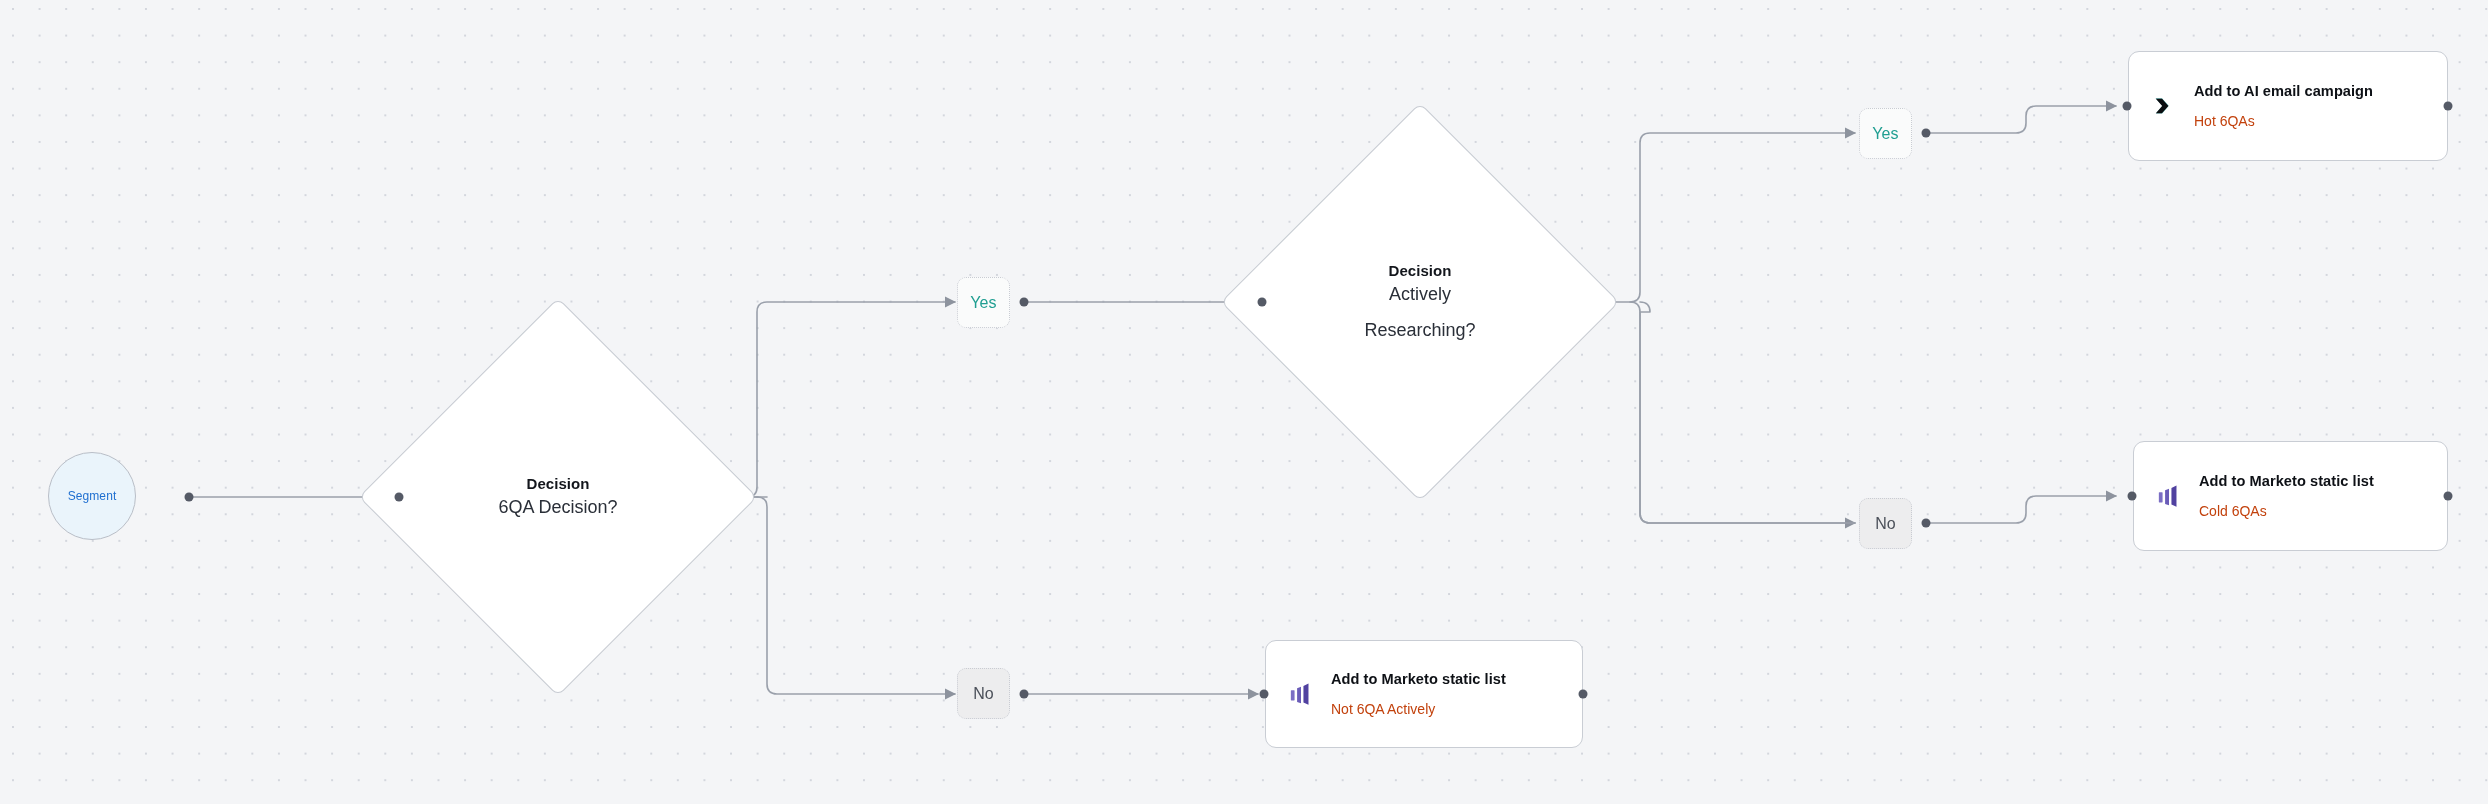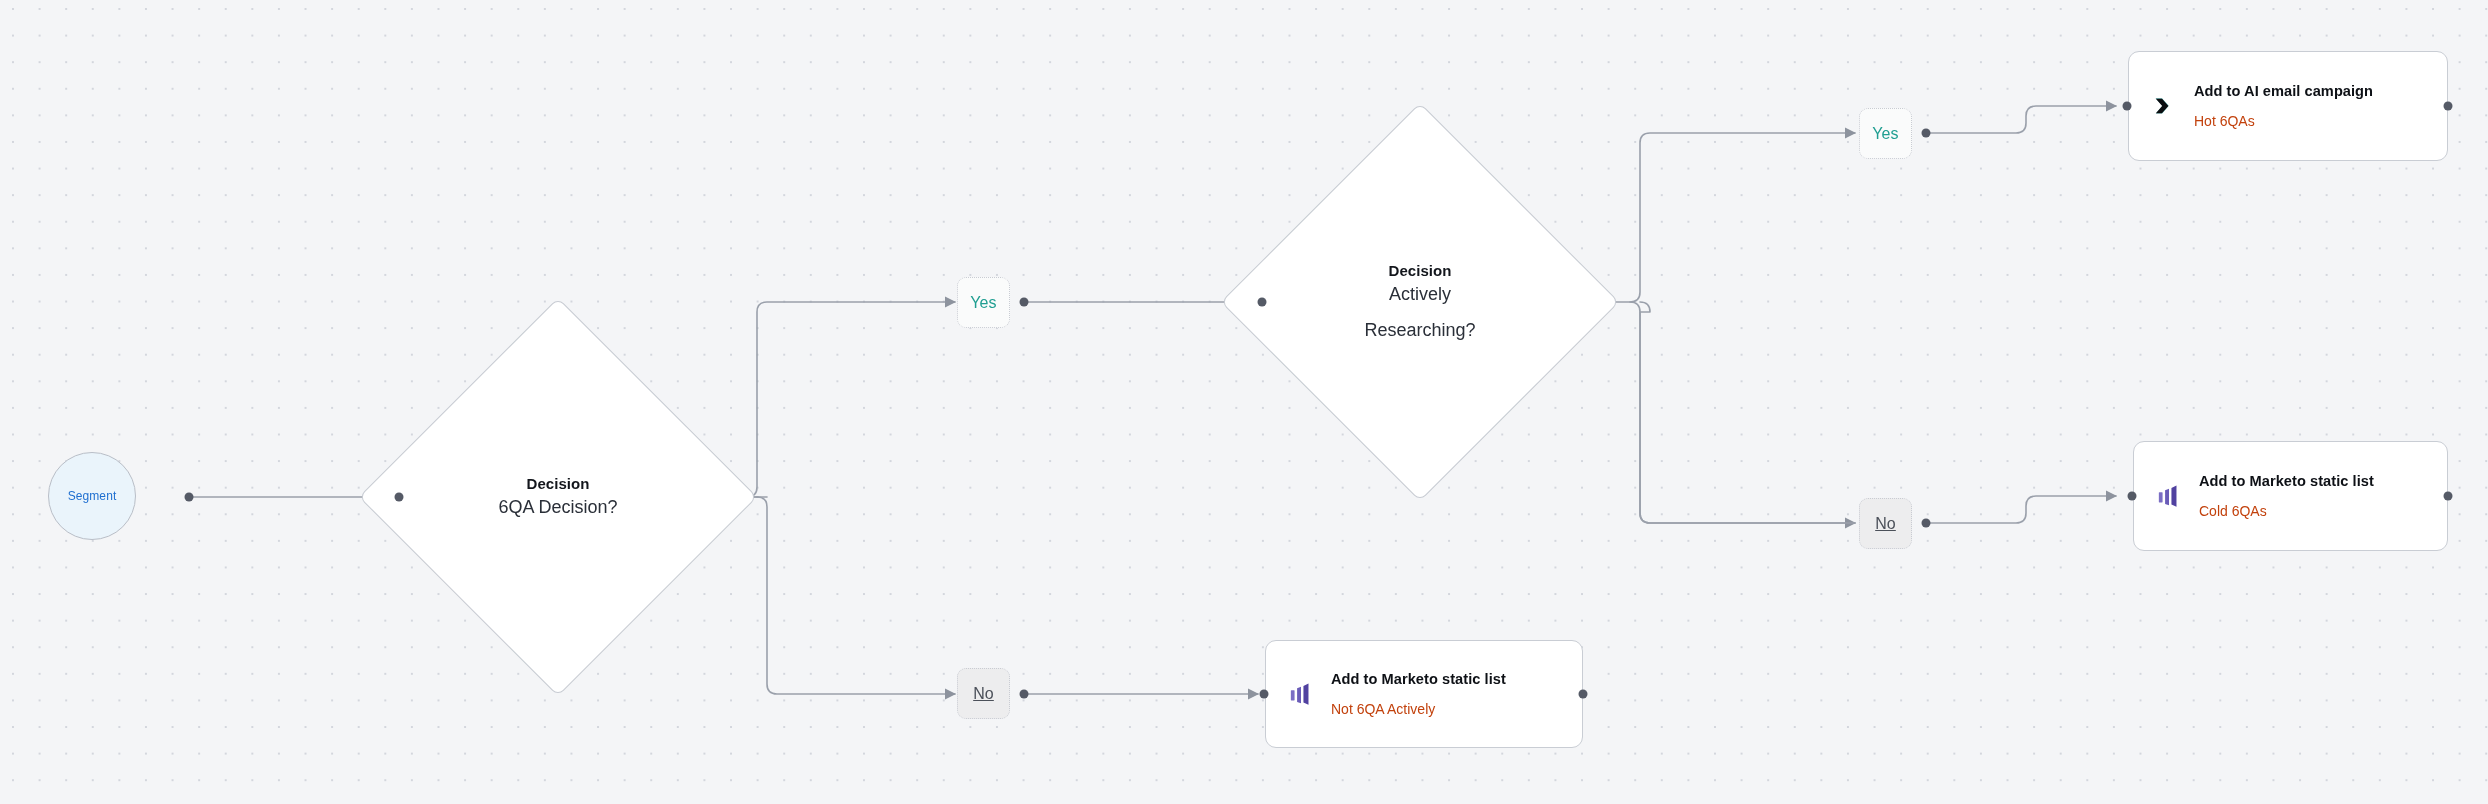--- a/index.html
+++ b/index.html
@@ -72,21 +72,21 @@
   .chip-node {
     border-radius: 9px;
     border: 1.6px dotted #c9ccd3;
     display: flex; align-items: center; justify-content: center;
     z-index: 3;
   }
   .chip-node.chip-yes { background: #fafbfb; }
   .chip-node.chip-no  { background: #ededee; }
   .chip-label { font-size: 16px; font-weight: 400; letter-spacing: .1px; }
   .chip-yes .chip-label { color: #1f9e91; }
-  .chip-no  .chip-label { color: #4b5059; text-decoration: underline; }
+  .chip-no  .chip-label { color: #4b5059; }
 
   
   .action-node {
     background: #ffffff;
     border: 1.3px solid #c9cdd4;
     border-radius: 11px;
     display: flex; align-items: center;
     padding: 0 22px;
     gap: 17px;
     z-index: 3;

